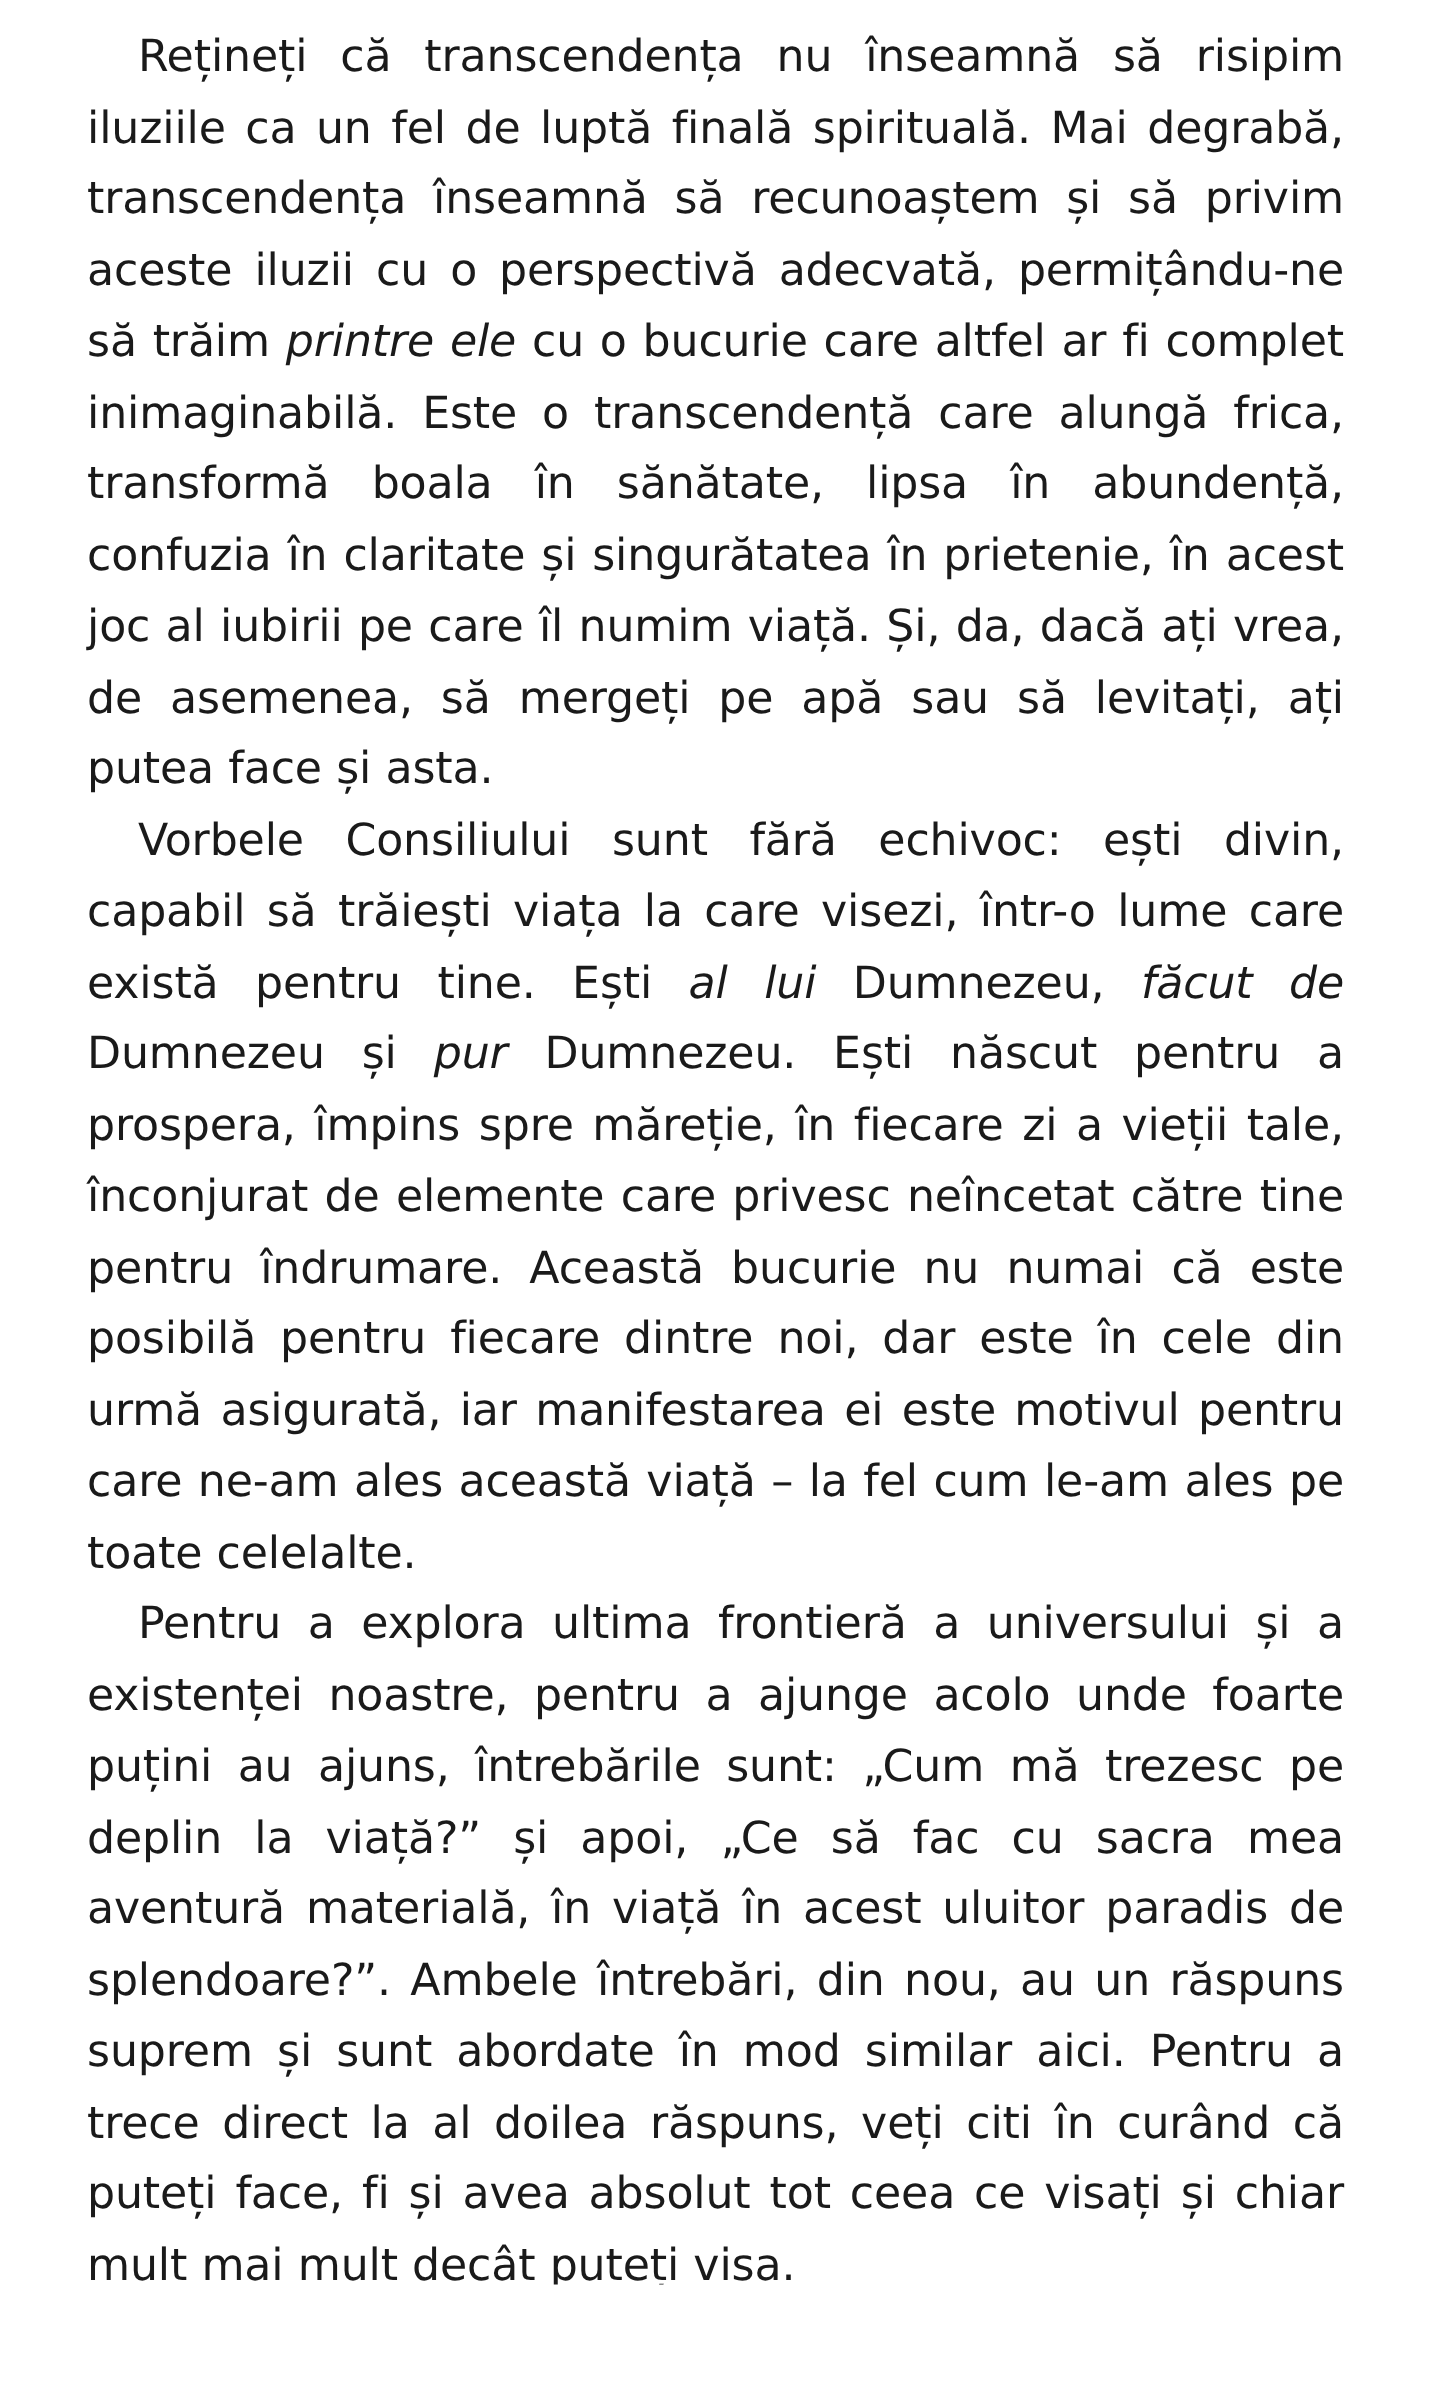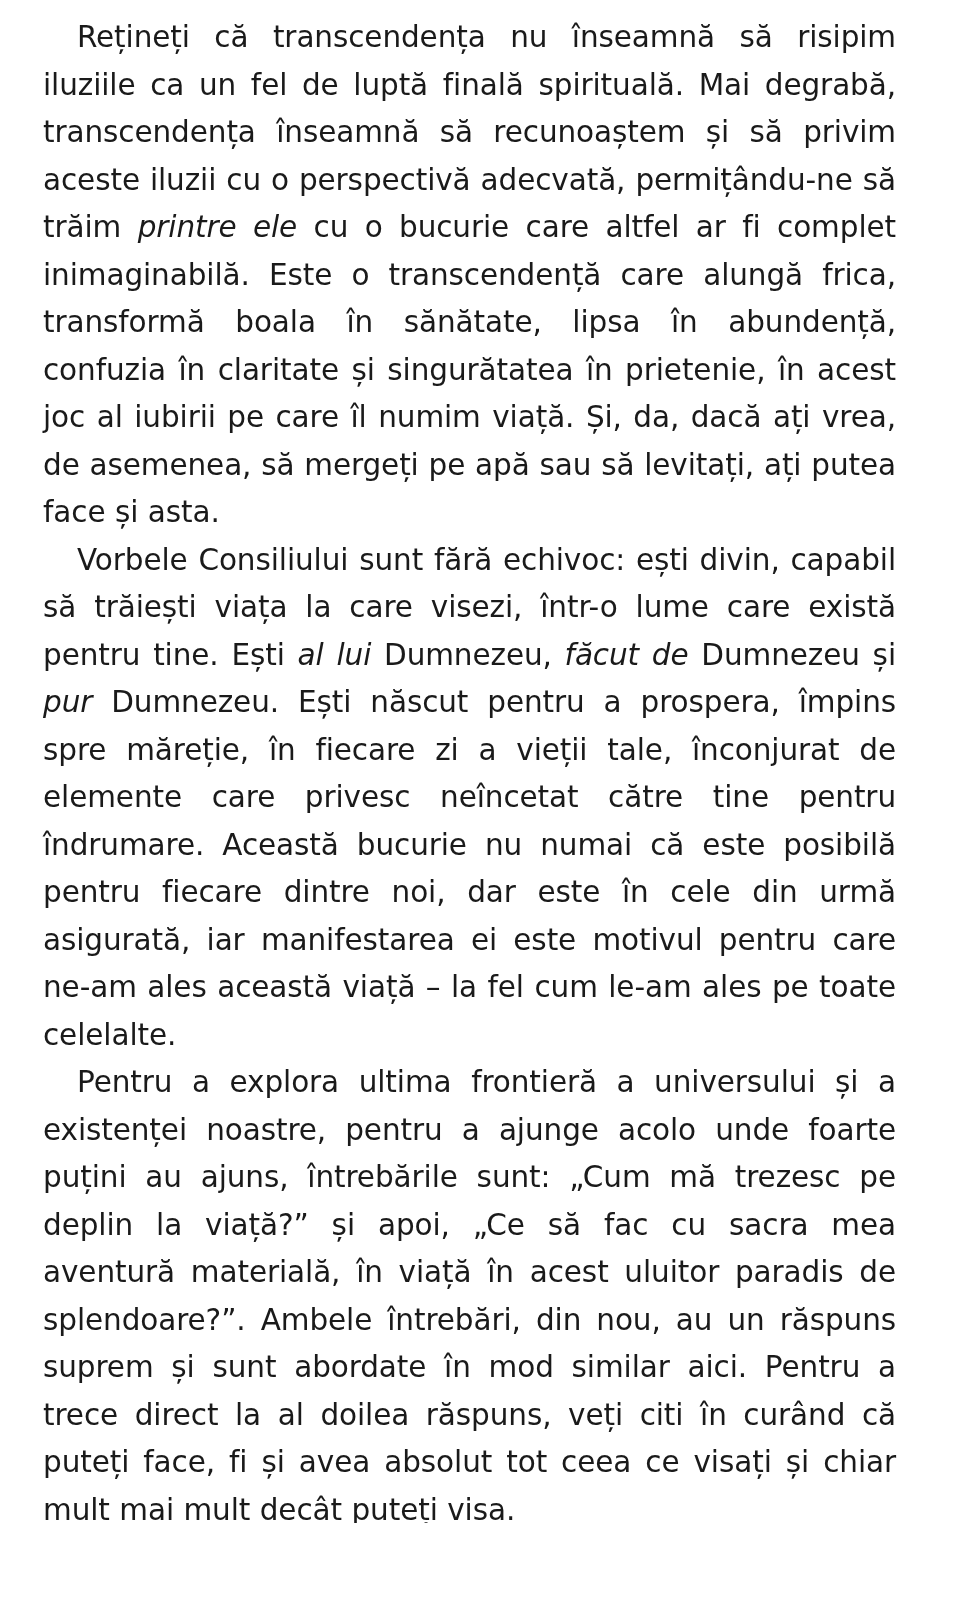--- a/index.html
+++ b/index.html
@@ -12,21 +12,21 @@
     height: 1600px;
     font-family: "DejaVu Sans", sans-serif;
     color: #1a1a1a;
     -webkit-font-smoothing: antialiased;
   }
   .page {
     position: relative;
     width: 954px;
     height: 1523px;
     box-sizing: border-box;
-    padding: 14px 58px 0 43px;
+    padding: 14px 58px 0 58px;
     overflow: hidden;
   }
   .body-text {
     font-size: 29.5px;
     line-height: 47.5px;
     text-align: justify;
     text-justify: inter-word;
     letter-spacing: -0.1px;
     word-spacing: 0.2px;
   }

